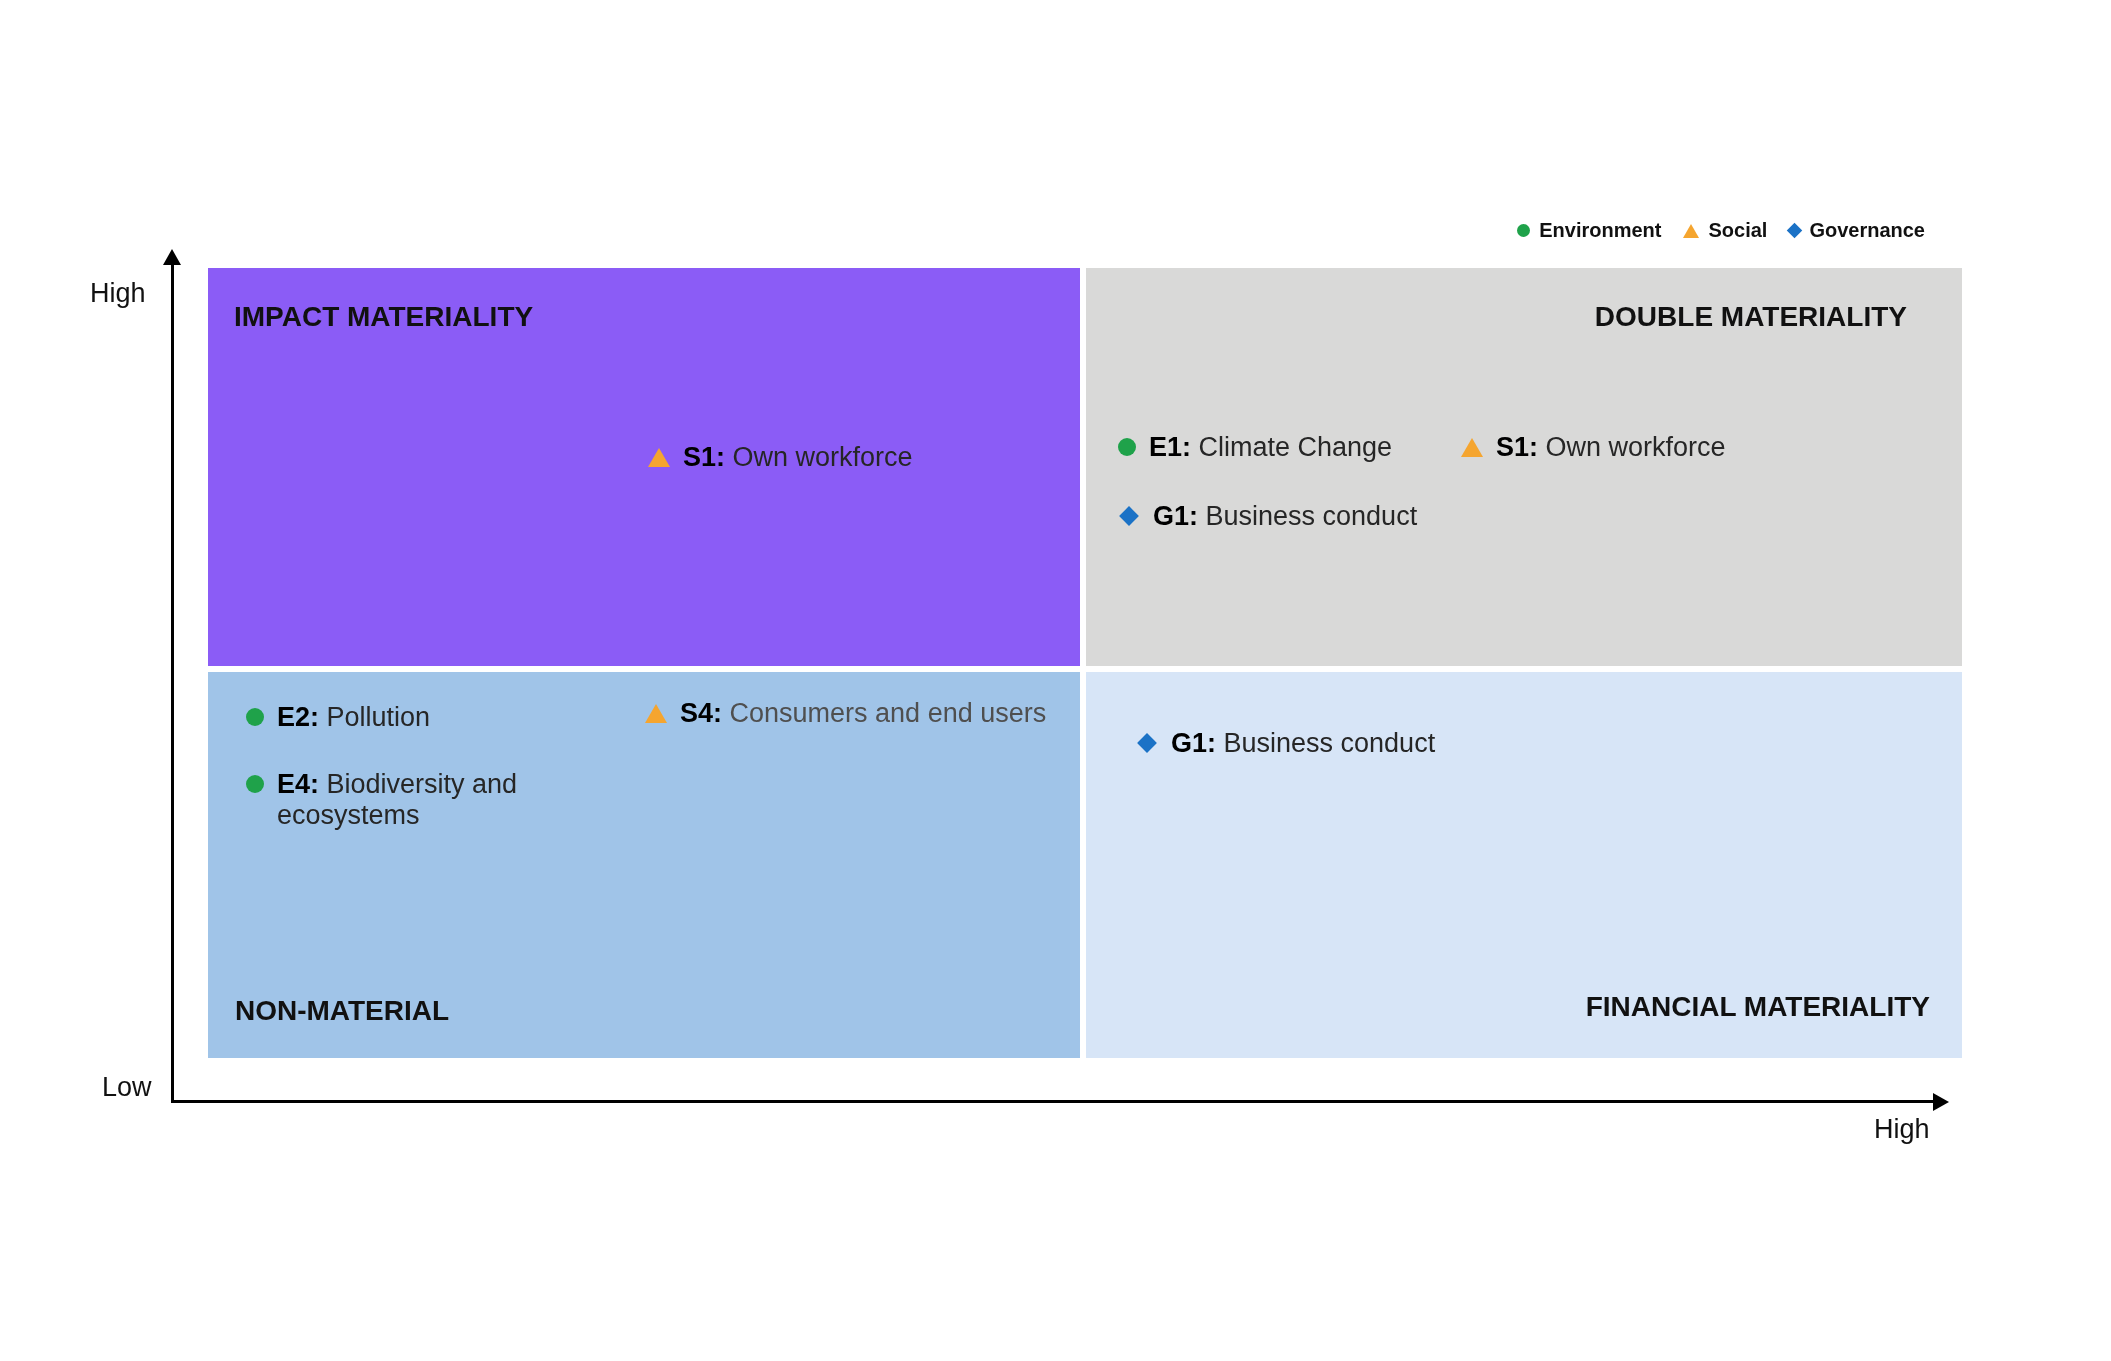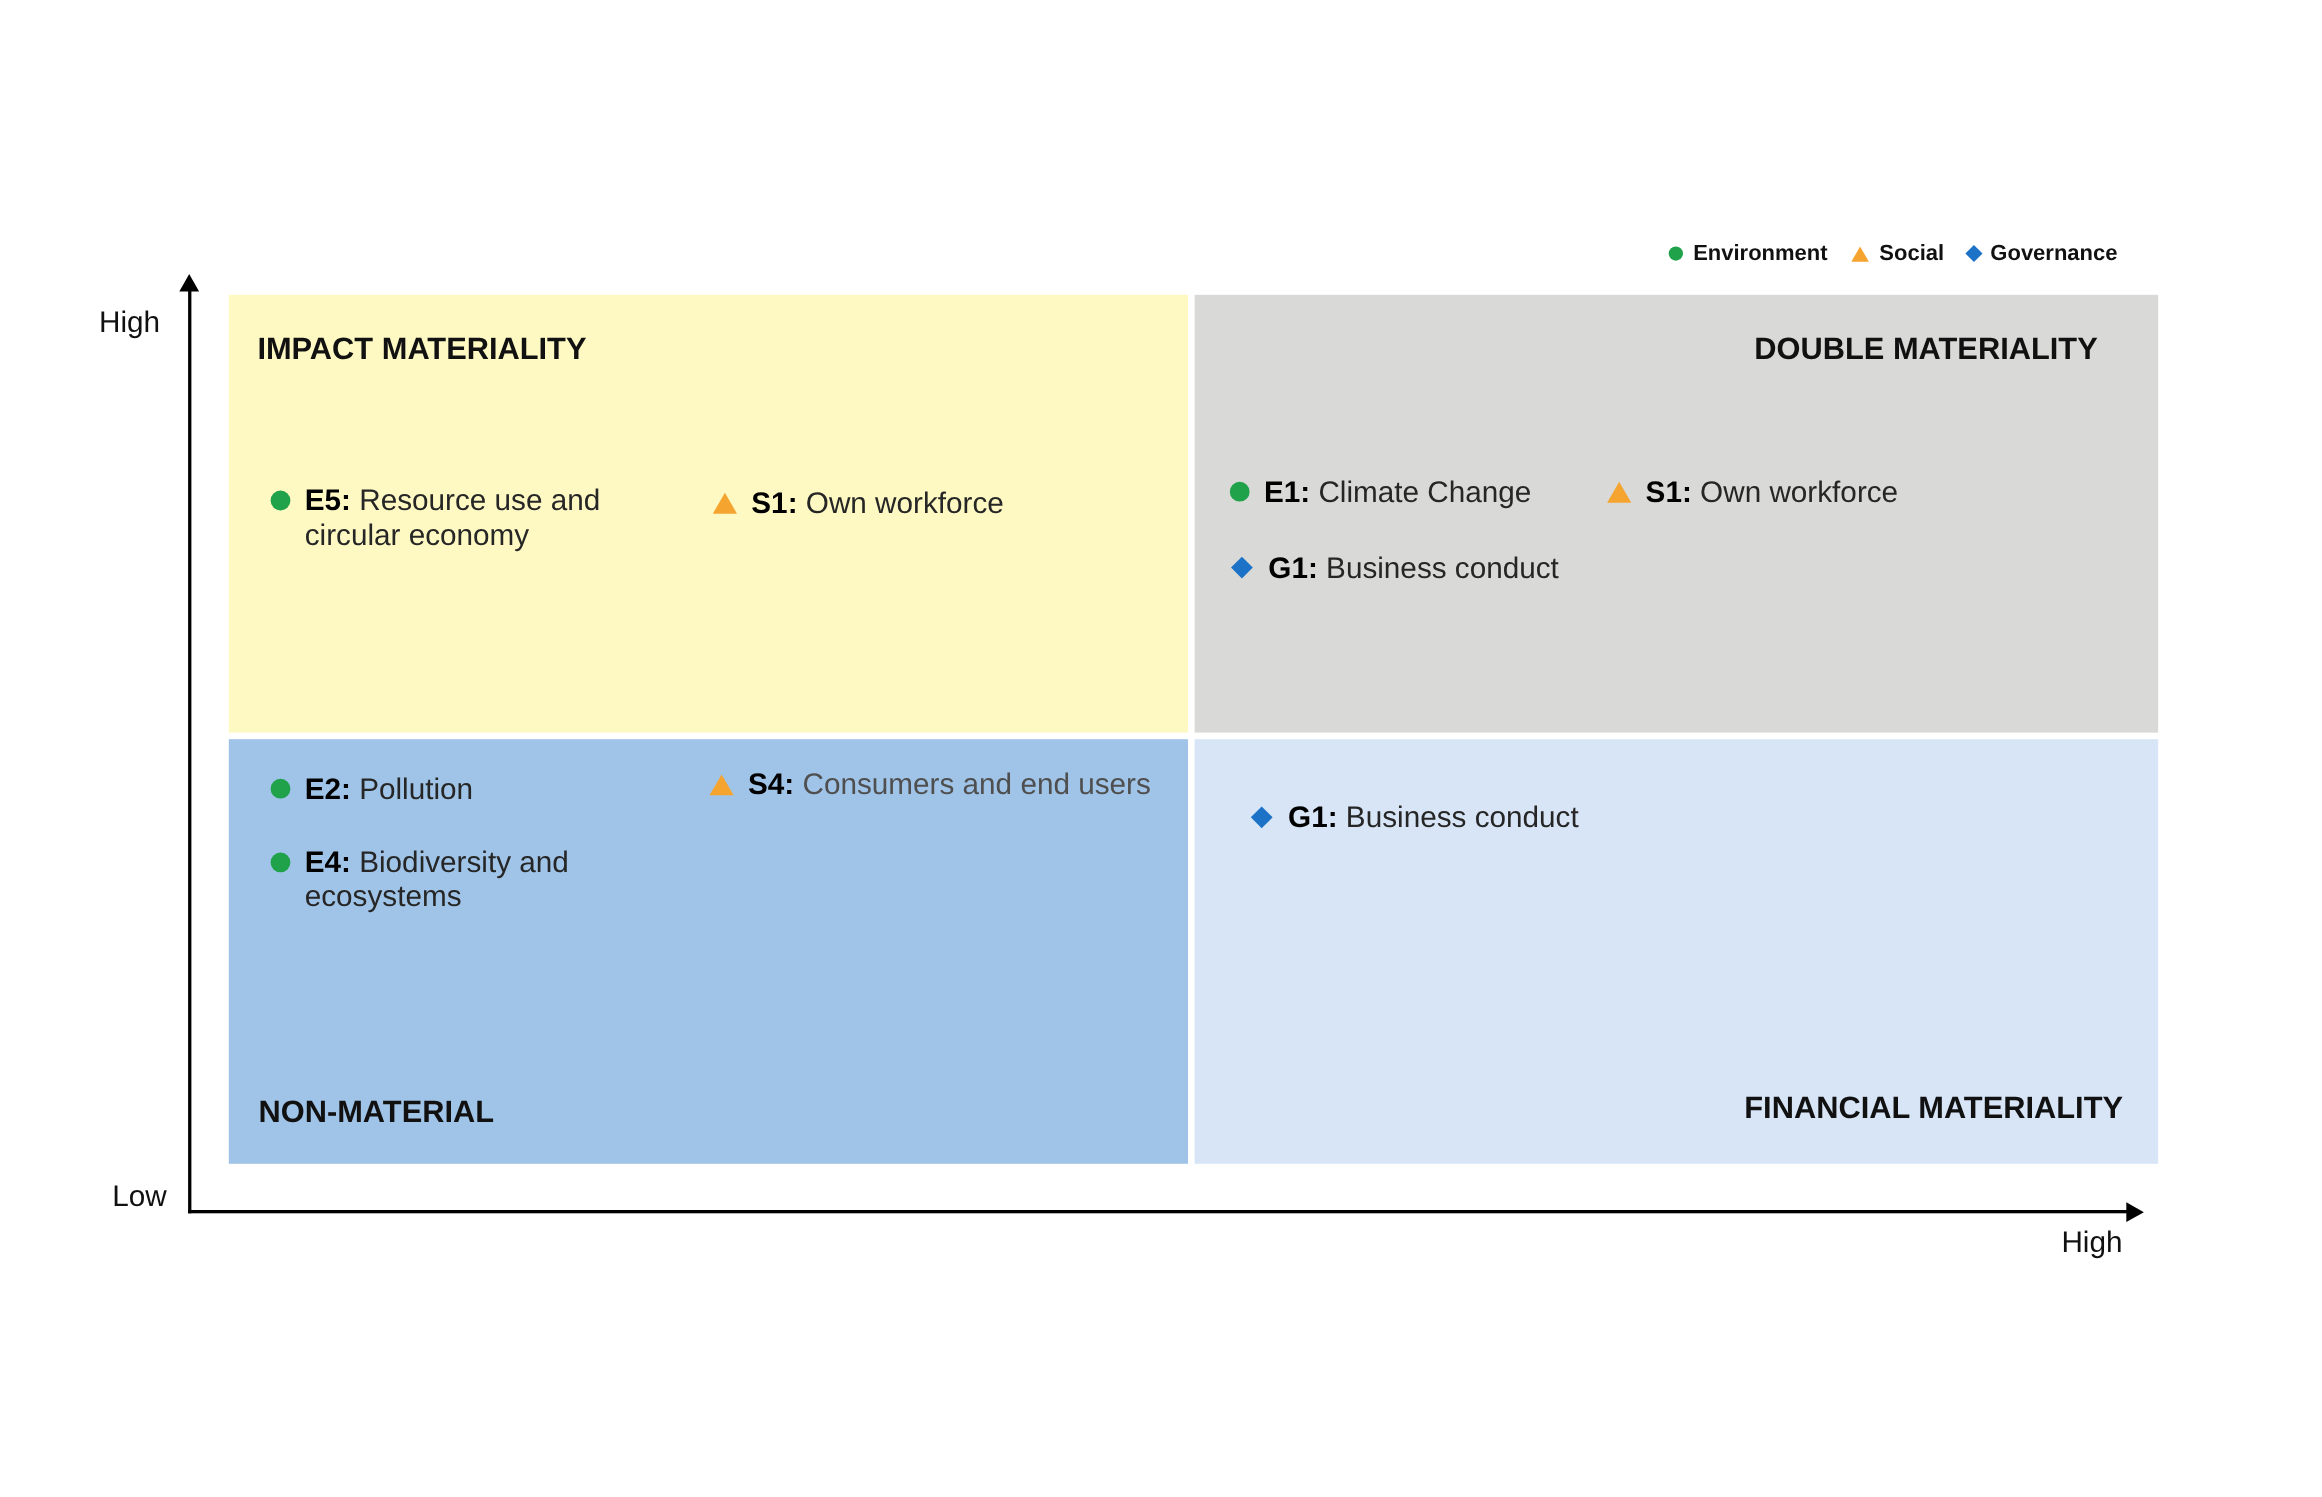--- a/index.html
+++ b/index.html
@@ -82,28 +82,22 @@
   <div class="axis-line y-axis"></div>
   <div class="y-arrow"></div>
   <div class="axis-line x-axis"></div>
   <div class="x-arrow"></div>
   <div class="axis-label lbl-y-high">High</div>
   <div class="axis-label lbl-y-low">Low</div>
   <div class="axis-label lbl-x-high">High</div>
 
   <div class="grid">
 
-    <div class="quadrant q-impact" style="background: #fef9c3;">
+    <div class="quadrant q-impact" style="background: #8b5cf6; text-align: right;">
       <div class="q-title">IMPACT MATERIALITY</div>
-      <div class="col colA">
-          <div class="item">
-            <span class="marker circle" style="background: rgb(31, 162, 74);"></span>
-            <span class="item-text"><span class="code">E5:</span><span> Resource use and circular economy</span></span>
-          </div>
-        </div>
       <div class="col colB">
           <div class="item">
             <span class="marker triangle" style="border-bottom-color: rgb(245, 165, 47);"></span>
             <span class="item-text"><span class="code">S1:</span><span> Own workforce</span></span>
           </div>
         </div>
     </div>
 
     <div class="quadrant q-double" style="background: rgb(217, 217, 216);">
       <div class="q-title">DOUBLE MATERIALITY</div>

